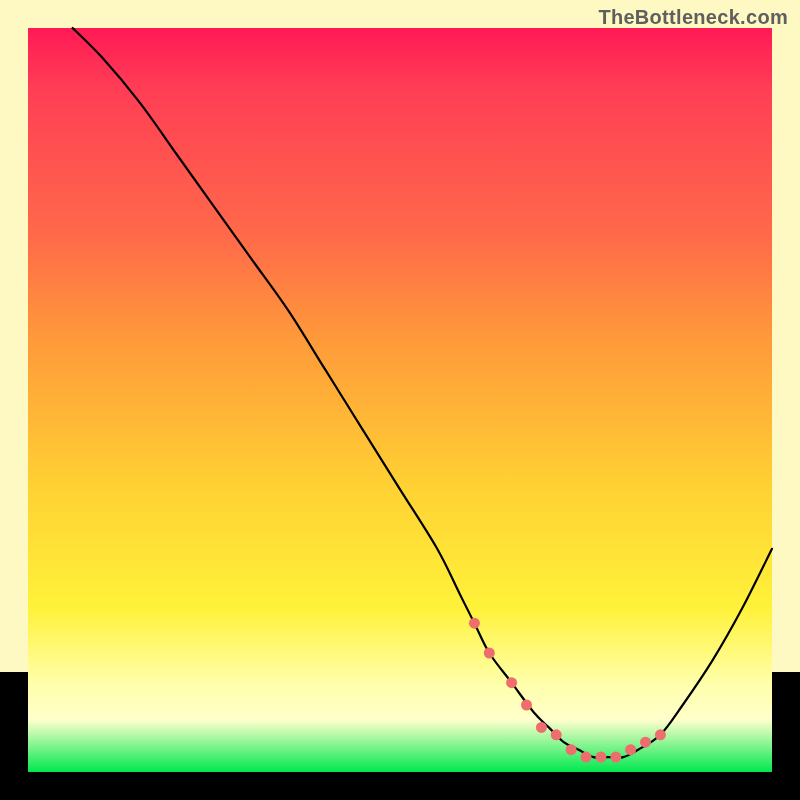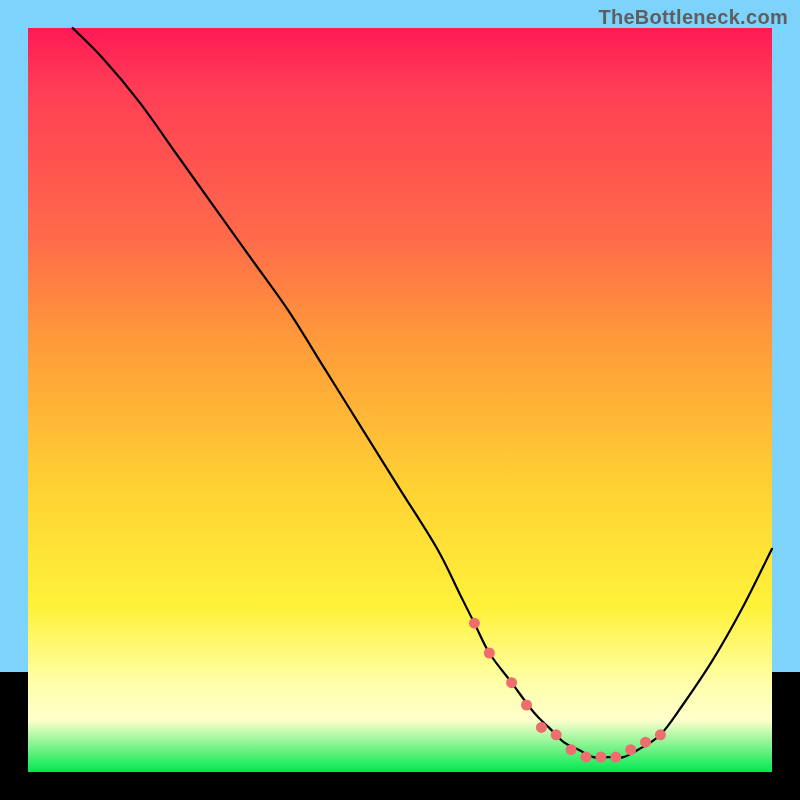--- a/index.html
+++ b/index.html
@@ -10,21 +10,21 @@
     background: #000;
     overflow: hidden;
     font-family: Arial, Helvetica, sans-serif;
   }
   .frame {
     position: absolute;
     top: 0;
     left: 0;
     width: 800px;
     height: 672px;
-    background: #7dd3fc;
+    background: #fef9c3;
   }
   .plot-area {
     position: absolute;
     top: 28px;
     left: 28px;
     width: 744px;
     height: 744px;
     
     background: linear-gradient(
       to bottom,

